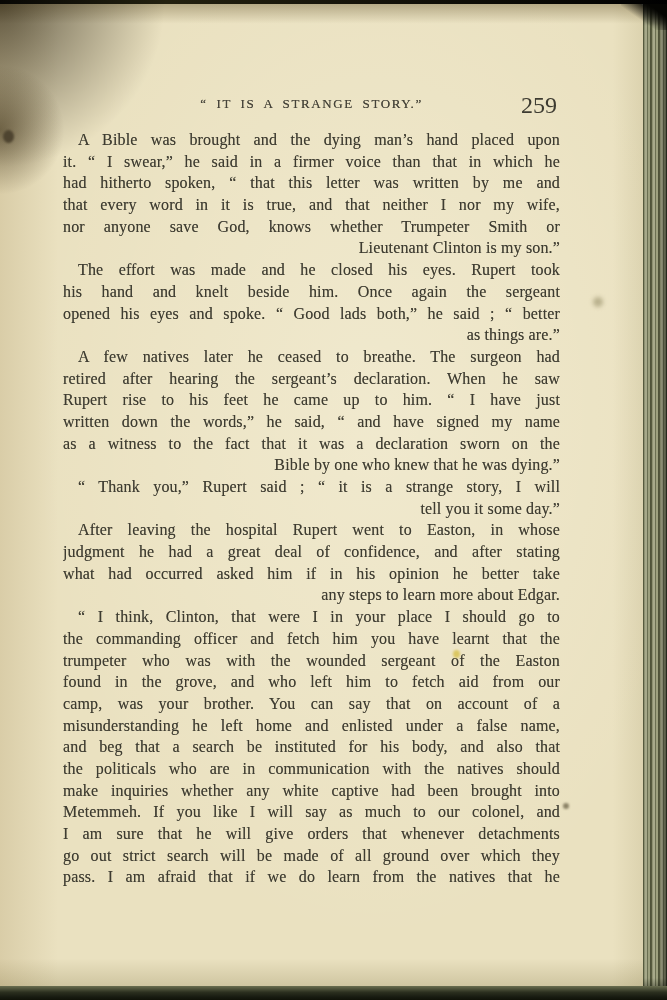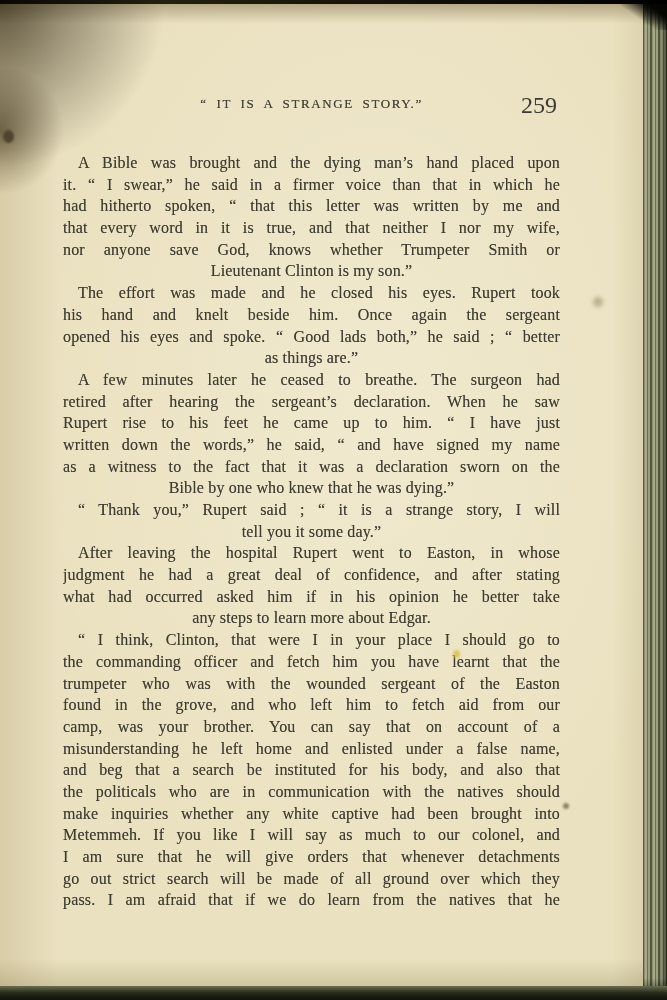--- a/index.html
+++ b/index.html
@@ -39,26 +39,26 @@
   .speck.s3{left:563px;top:801px;width:6px;height:6px;background:#8d8468;filter:blur(1px);}
   .speck.s4{left:453px;top:648px;width:7px;height:8px;background:#d8c252;filter:blur(1px);opacity:.85;}
   
   .running-title{position:absolute;left:63px;top:94px;width:497px;text-align:center;
         font-size:13px;letter-spacing:1.6px;word-spacing:4px;color:#45433a;
         text-shadow:0 0 .4px rgba(64,60,44,.7);}
   .page-number{position:absolute;left:495px;top:90px;width:62px;text-align:right;
         font-size:24px;color:#3d3b31;}
   
   .page-text{position:absolute;left:63px;top:127px;width:497px;color:var(--ink,#3e3c31);
-        font-size:16px;text-shadow:0 0 .4px rgba(62,60,49,.55);margin-top:23px;}
+        font-size:16px;text-shadow:0 0 .4px rgba(62,60,49,.55);}
   .line{height:21.7px;line-height:21.7px;overflow:hidden;text-align:justify;
         letter-spacing:.15px;}
   .line::after{content:"";display:inline-block;width:100%;height:0;}
   .line.first{text-indent:15px;}
-  .line.last{text-align:center;}
+  .line.last{text-align:right;}
   .line.last::after{content:none;}
 </style>
 </head>
 <body>
 
 <div class="scan">
   <div class="page">
     <div class="running-title">“ IT IS A STRANGE STORY.”</div>
     <div class="page-number">259</div>
     <div class="page-text">
@@ -70,21 +70,21 @@
           <div class="line">nor anyone save God, knows whether Trumpeter Smith or</div>
           <div class="line last">Lieutenant Clinton is my son.”</div>
         </div>
         <div>
           <div class="line first">The effort was made and he closed his eyes.  Rupert took</div>
           <div class="line">his hand and knelt beside him.  Once again the sergeant</div>
           <div class="line">opened his eyes and spoke.  “ Good lads both,” he said ; “ better</div>
           <div class="line last">as things are.”</div>
         </div>
         <div>
-          <div class="line first">A few minutes later he ceased to breathe.  The surgeon had</div>
+          <div class="line first">A few natives later he ceased to breathe.  The surgeon had</div>
           <div class="line">retired after hearing the sergeant’s declaration.  When he saw</div>
           <div class="line">Rupert rise to his feet he came up to him.  “ I have just</div>
           <div class="line">written down the words,” he said, “ and have signed my name</div>
           <div class="line">as a witness to the fact that it was a declaration sworn on the</div>
           <div class="line last">Bible by one who knew that he was dying.”</div>
         </div>
         <div>
           <div class="line first">“ Thank you,” Rupert said ; “ it is a strange story, I will</div>
           <div class="line last">tell you it some day.”</div>
         </div>

